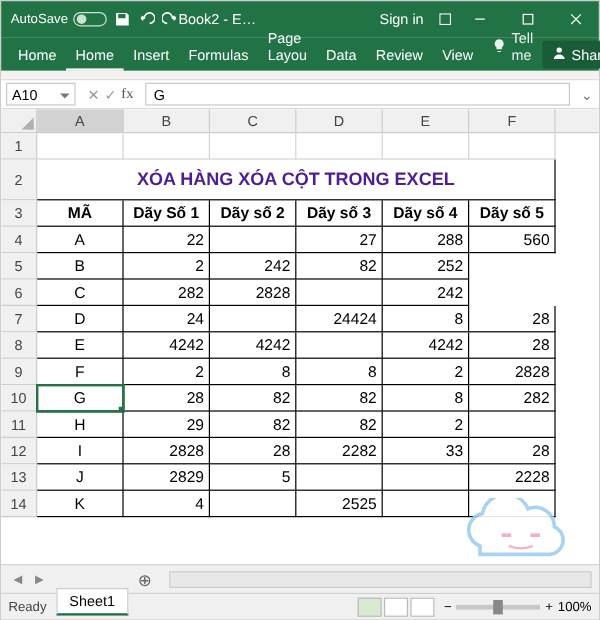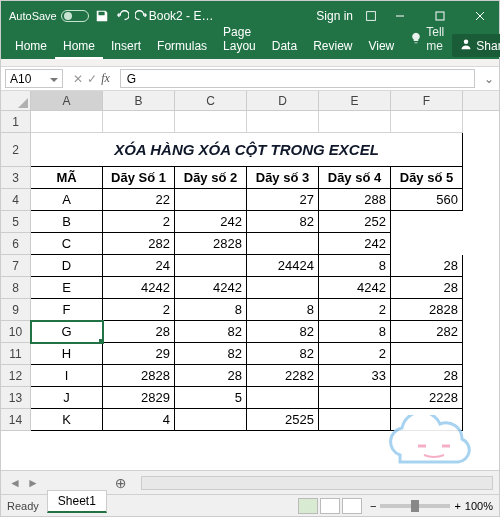--- a/index.html
+++ b/index.html
@@ -28,40 +28,40 @@
   .share { background: #1a5c38; display: flex; align-items: center; gap: 4px; padding: 4px 8px; margin-bottom:2px; border-radius:2px;}
 
   
   .ribbon-body { height: 8px; background: #f3f2f1; border-bottom: 1px solid #d9d9d9; }
 
   
   .fxbar { height: 24px; display: flex; align-items: stretch; border-bottom: 1px solid #d9d9d9; background:#fff; font-size:12px;}
   .namebox { width: 58px; border: 1px solid #c8c8c8; margin: 2px 4px; display:flex; align-items:center; padding:0 4px; background:#fff; position:relative;}
   .namebox::after { content:""; position:absolute; right:4px; top:8px; border:4px solid transparent; border-top-color:#777;}
   .fx-btns { display:flex; align-items:center; gap:4px; padding:0 6px; color:#999;}
-  .fx-sym { font-style:italic; font-family:"Cambria Math",serif; color:#555; padding-right:4px;}
+  .fx-sym { font-family:"Cambria Math",serif; color:#555; padding-right:4px;}
   .formula-input { flex:1; border:1px solid #c8c8c8; margin:2px 4px 2px 0; padding:0 6px; display:flex; align-items:center; background:#fff;}
   .expand { width:20px; display:flex; align-items:center; justify-content:center; color:#777;}
 
   
   .grid-wrap { flex:1; display:flex; flex-direction:column; background:#fff; overflow:hidden;}
   .colheads { display:flex; height:20px; font-size:12px; background:#f0f0f0; border-bottom:1px solid #ccc;}
   .selhdr { background:#d2d2d2;}
   .corner { width:30px; min-width:30px; border-right:1px solid #ccc; background:#f0f0f0; position:relative;}
   .corner::after { content:""; position:absolute; right:2px; bottom:2px; border:5px solid transparent; border-right-color:#b0b0b0; border-bottom-color:#b0b0b0;}
   .colhead { flex:0 0 72px; min-width:72px; border-right:1px solid #ccc; display:flex; align-items:center; justify-content:center; color:#444;}
   .rows { flex:1; overflow:hidden;}
   .row { display:flex; height:22px; font-size:13px;}
   .rowhead { width:30px; min-width:30px; border-right:1px solid #ccc; border-bottom:1px solid #ccc; background:#f0f0f0; display:flex; align-items:center; justify-content:center; color:#444; font-size:12px;}
   .cell { flex:0 0 72px; min-width:72px; border-right:1px solid #d4d4d4; border-bottom:1px solid #d4d4d4; display:flex; align-items:center; padding:0 4px; overflow:hidden;}
   .tbl .cell { border-right:1px solid #000; border-bottom:1px solid #000;}
   .tbl .rowhead + .cell { border-left: none;}
   .row2 .cell { border-bottom:1px solid #000;}
   .row2 .cell.title-cell { justify-content:center; }
-  .title-text { color:#0f172a; font-weight:bold; font-size:15px; white-space:nowrap;font-style:italic;}
+  .title-text { color:#4c1d95; font-weight:bold; font-size:15px; white-space:nowrap;}
   .hdr-row .cell { font-weight:bold; justify-content:center;}
   .data-row .cell.codecell { justify-content:center;}
   .data-row .cell.numcell { justify-content:flex-end;text-align:center;}
   .row14 .cell { border-bottom:1px solid #000;}
   .tbl-left { border-left:1px solid #000;}
 
   .active-cell { outline:2px solid #217346; outline-offset:-1px; position:relative; background:#fff;}
   .active-cell::after { content:""; position:absolute; width:6px; height:6px; background:#217346; right:-3px; bottom:-3px;}
 
   

